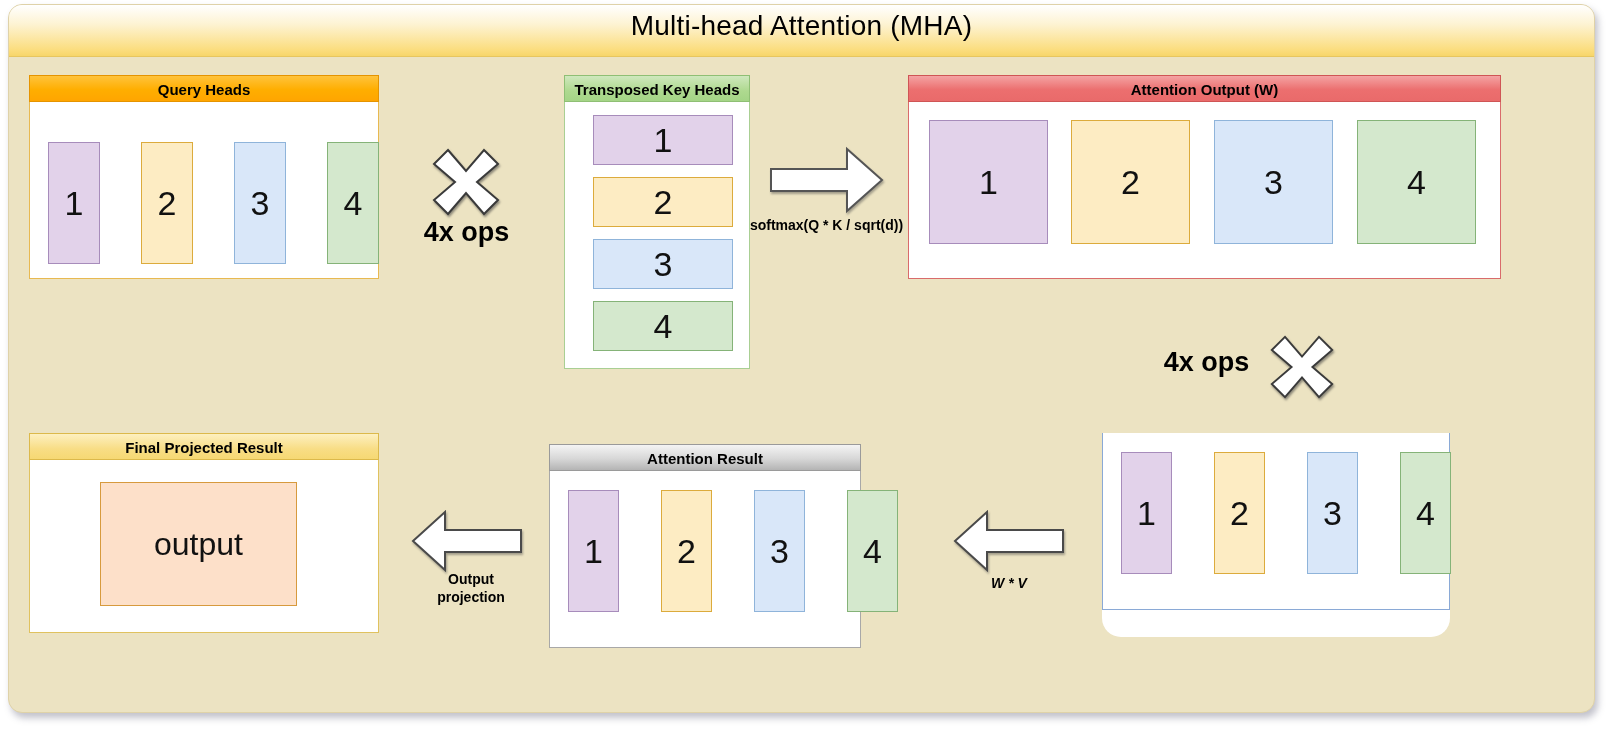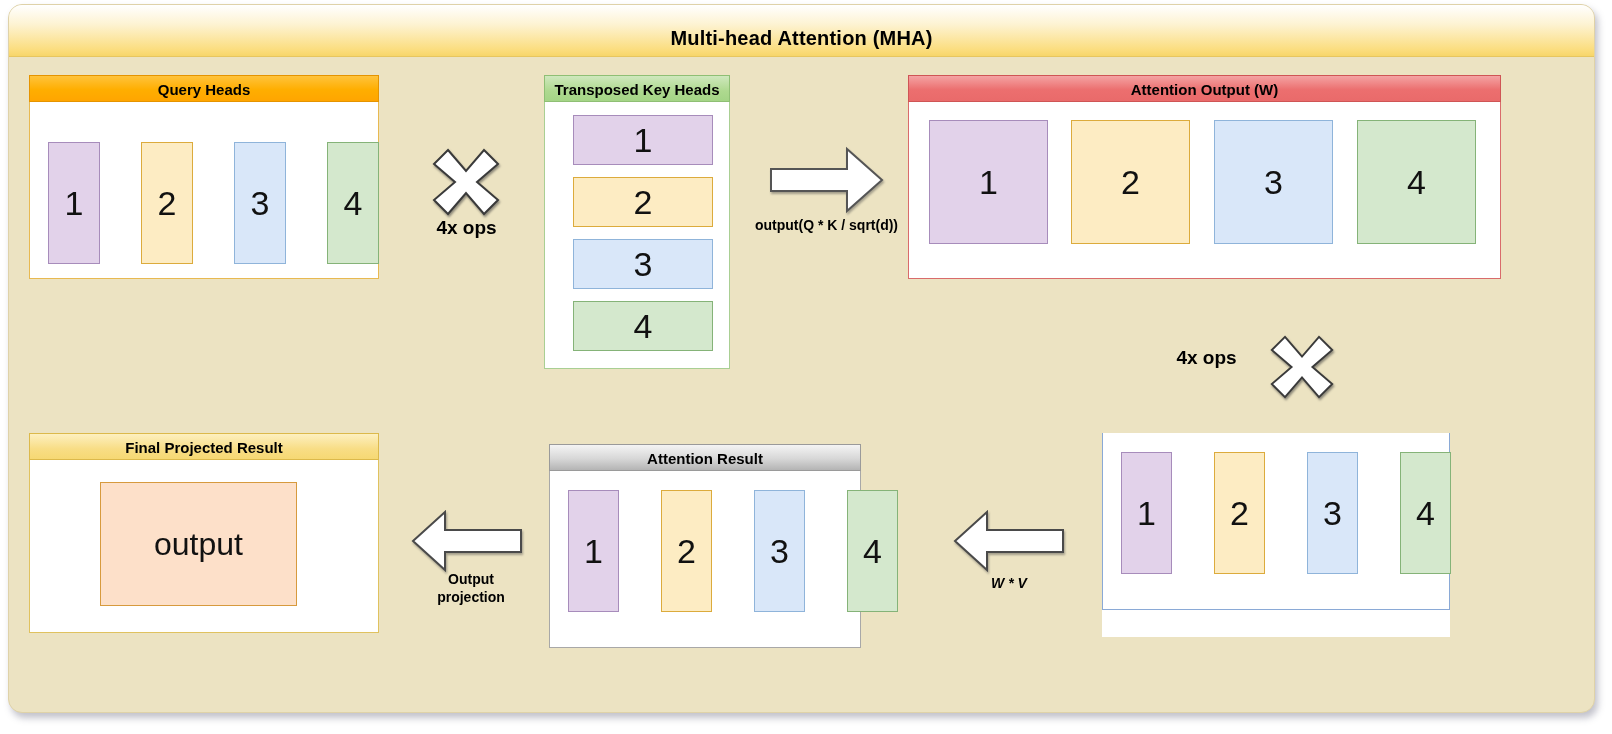--- a/index.html
+++ b/index.html
@@ -19,26 +19,26 @@
     box-sizing:border-box;
   }
   #mha-titlebar{
     position:absolute;left:0;top:0;width:100%;height:52px;
     background:linear-gradient(to bottom,#ffffff 0%,#fdf3d2 38%,#fbdd7e 88%,#f7d66a 100%);
     border-bottom:1px solid #e7c65f;
     display:flex;align-items:flex-end;justify-content:center;
     box-sizing:border-box;
   }
   #mha-title{
-    font-size:20px;font-weight:bold;color:#000;letter-spacing:0.2px;
-    padding-bottom:6px;
+    font-size:28px;font-weight:normal;color:#000;letter-spacing:0.2px;
+    padding-bottom:14px;
   }
 
   
-  .group{position:absolute;box-sizing:border-box;background:#ffffff;}
+  .group{position:absolute;box-sizing:border-box;background:#ffffff;border-radius:19px;}
   .group-header{
     height:27px;line-height:27px;text-align:center;
     font-size:15px;font-weight:bold;color:#000;
     box-sizing:border-box;
   }
   .group-body{
     background:#fff;box-sizing:border-box;
     position:relative;width:100%;
   }
 
@@ -72,21 +72,21 @@
   .c-blue  {background:#d9e7f9;border:1px solid #8fb4da;}
   .c-green {background:#d4e8cd;border:1px solid #85b378;}
   .c-peach {background:#fde0c9;border:1px solid #d79a3d;}
 
   
   .op-x{
     position:absolute;
     filter:drop-shadow(1px 2px 1px rgba(60,60,60,0.55));
   }
   .op-label{
-    position:absolute;font-size:19px;font-weight:bold;color:#000;
+    position:absolute;font-size:27px;font-weight:bold;color:#000;
     white-space:nowrap;
   }
   .arrow{
     position:absolute;
     filter:drop-shadow(1px 2px 1px rgba(70,70,70,0.45));
   }
   .arrow-label{
     position:absolute;font-size:14px;font-weight:bold;color:#000;
     text-align:center;white-space:nowrap;line-height:1.25;
   }
@@ -110,36 +110,36 @@
     </div>
   </div>
 
   <div class="op-x" style="left:421px;top:141px;width:72px;height:72px;">
     <svg width="72" height="72" viewBox="0 0 72 72">
       <polygon points="18,4 36,25 54,4 68,18 47,36 68,54 54,68 36,47 18,68 4,54 25,36 4,18" fill="#ffffff" stroke="#3a3a3a" stroke-width="2"></polygon>
     </svg>
   </div>
   <div class="op-label" style="left:400px;top:212px;width:115px;text-align:center;">4x ops</div>
 
-  <div class="group" style="left:535px;top:70px;width:186px;height:294px;">
+  <div class="group" style="left:555px;top:70px;width:186px;height:294px;">
     <div class="group-header hdr-green">Transposed Key Heads</div>
     <div class="group-body bd-green" style="height:267px;">
       <div class="chip c-purple" style="left:28px;top:13px;width:140px;height:50px;">1</div>
       <div class="chip c-yellow" style="left:28px;top:75px;width:140px;height:50px;">2</div>
       <div class="chip c-blue" style="left:28px;top:137px;width:140px;height:50px;">3</div>
       <div class="chip c-green" style="left:28px;top:199px;width:140px;height:50px;">4</div>
     </div>
   </div>
 
   <div class="arrow" style="left:760px;top:140px;width:115px;height:70px;">
     <svg width="115" height="70" viewBox="0 0 115 70">
       <polygon points="2,24 78,24 78,4 113,35 78,66 78,46 2,46" fill="#ffffff" stroke="#555555" stroke-width="2"></polygon>
     </svg>
   </div>
-  <div class="arrow-label" style="left:725px;top:212px;width:185px;">output(Q * K / sqrt(d))</div>
+  <div class="arrow-label" style="left:725px;top:212px;width:185px;">softmax(Q * K / sqrt(d))</div>
 
   <div class="group" style="left:899px;top:70px;width:593px;height:204px;">
     <div class="group-header hdr-red">Attention Output (W)</div>
     <div class="group-body bd-red" style="height:177px;">
       <div class="chip c-purple" style="left:20px;top:18px;width:119px;height:124px;">1</div>
       <div class="chip c-yellow" style="left:162px;top:18px;width:119px;height:124px;">2</div>
       <div class="chip c-blue" style="left:305px;top:18px;width:119px;height:124px;">3</div>
       <div class="chip c-green" style="left:448px;top:18px;width:119px;height:124px;">4</div>
     </div>
   </div>

